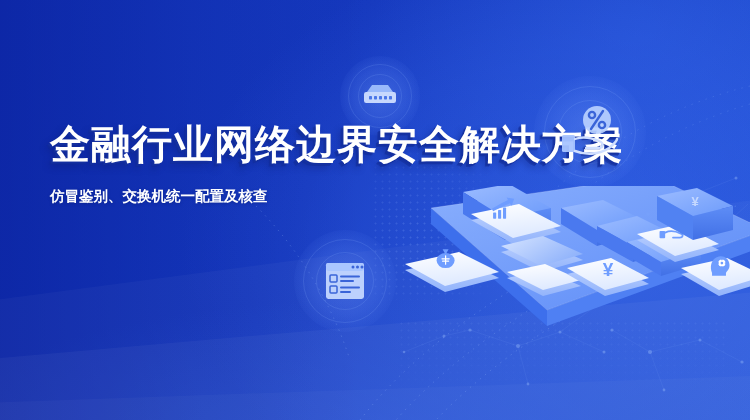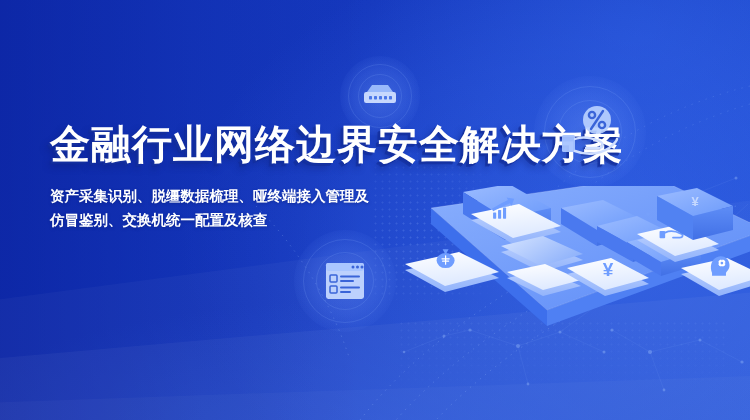--- a/index.html
+++ b/index.html
@@ -276,21 +276,20 @@
         <rect x="16" y="19" width="14" height="2.1" rx="1"></rect>
         <rect x="16" y="25.5" width="20" height="2.1" rx="1"></rect>
         <rect x="16" y="30" width="11" height="2.1" rx="1"></rect>
       </g>
     </svg>
   </div>
 
   <div class="headline">金融行业网络边界安全解决方案</div>
 
   <div class="subline">
-    <div>资产采集识别、脱缰数据梳理、哑终端接入管理及</div>
     <div>仿冒鉴别、交换机统一配置及核查</div>
   </div>
 
   <div id="scene">
     <svg width="380" height="170" viewBox="0 0 380 170">
       <defs>
         <linearGradient id="gTop" x1="0" y1="0" x2="1" y2="1">
           <stop offset="0" stop-color="#8fb4ff"></stop>
             <stop offset="1" stop-color="#5d8cf8"></stop>
         </linearGradient>

